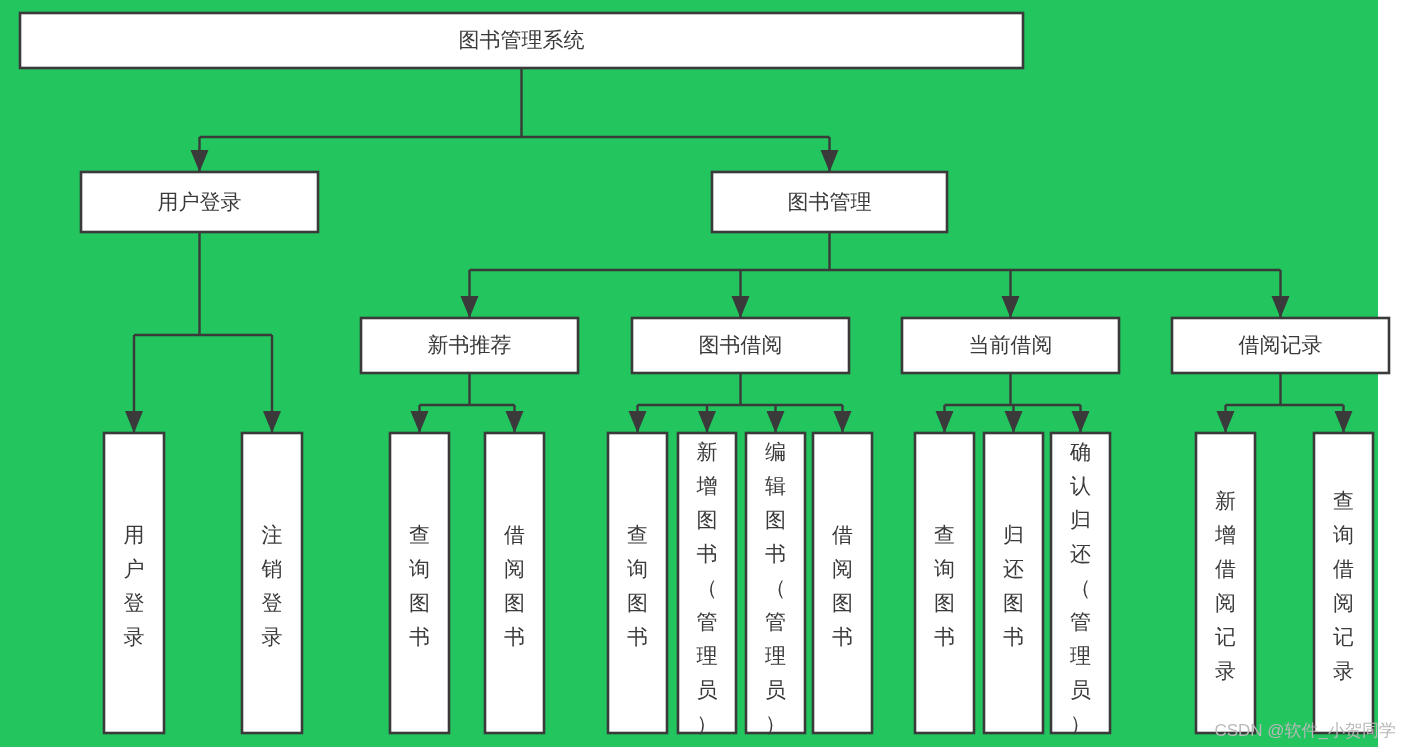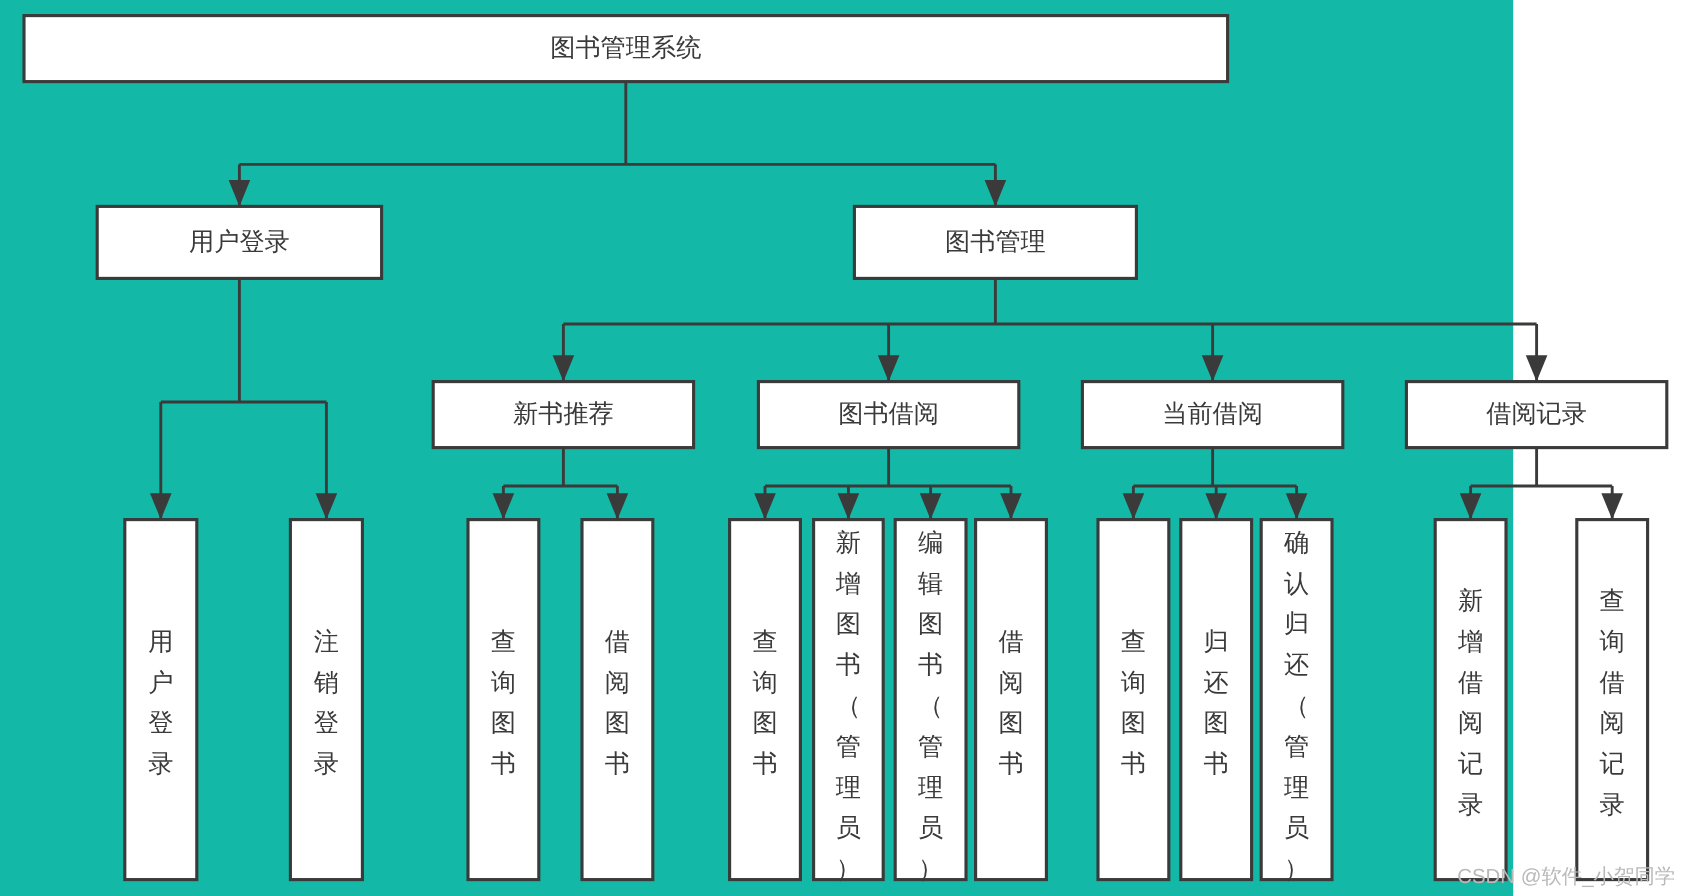--- a/index.html
+++ b/index.html
@@ -8,23 +8,23 @@
     background: #ffffff;
   }
   body {
     width: 1405px;
     height: 747px;
     font-family: "Liberation Sans", "DejaVu Sans", sans-serif;
     overflow: hidden;
   }
   #diagram-root {
     position: relative;
-    width: 1261px;
+    width: 1378px;
     height: 747px;
-    background: #14b8a6;
+    background: #22c55e;
   }
   svg.diagram-canvas {
     position: absolute;
     left: 0;
     top: 0;
     width: 1405px;
     height: 747px;
   }
   .node-box {
     fill: #ffffff;

